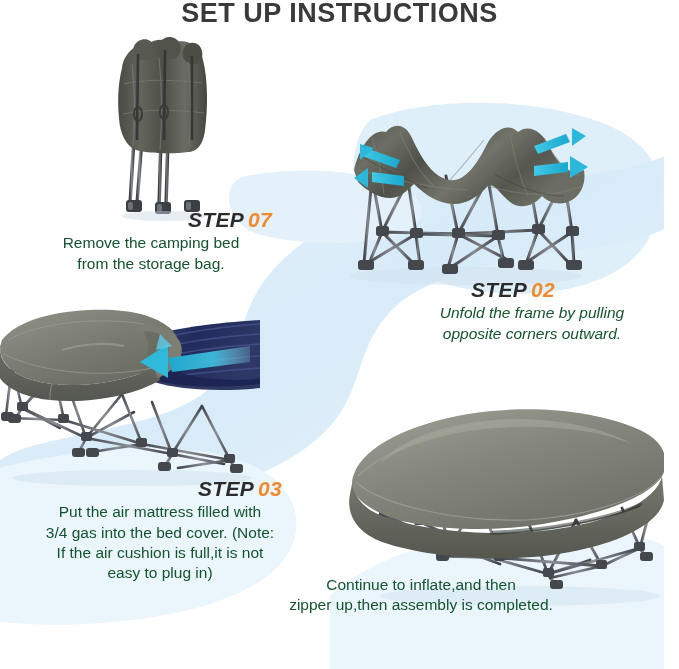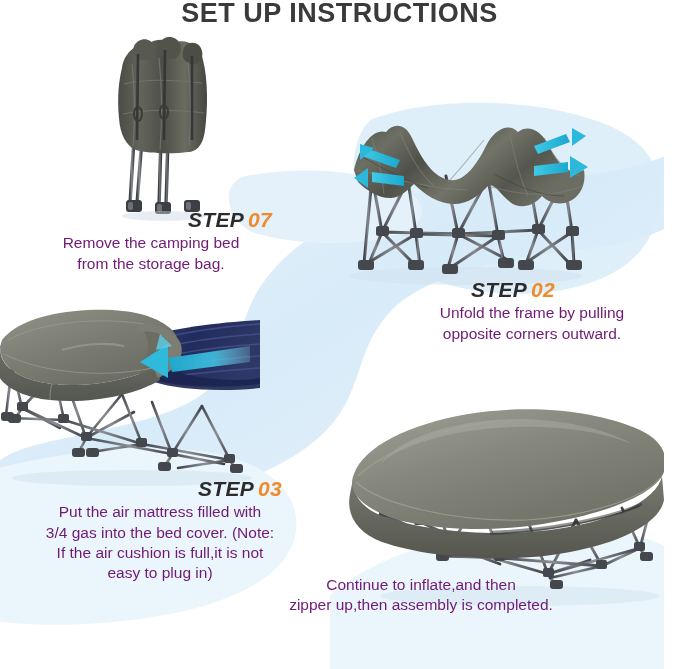--- a/index.html
+++ b/index.html
@@ -62,32 +62,32 @@
     white-space: nowrap;
   }
   .step-head .num {
     color: #ef8b2c;
     margin-left: 4px;
   }
   .step-body {
     font-family: "Liberation Sans", sans-serif;
     font-size: 15.5px;
     line-height: 1.32;
-    color: #701a75;
+    color: #14532d;
     margin-top: 2px;
     white-space: pre-line;
   }
 
   #step1 { left: 22px; top: 208px; width: 258px; }
   #step1 .step-head { text-align: right; padding-right: 8px; }
   #step1 .step-body { text-align: center; }
 
   #step2 { left: 400px; top: 278px; width: 264px; }
   #step2 .step-head { text-align: center; padding-right: 38px; }
-  #step2 .step-body { text-align: center; }
+  #step2 .step-body { text-align: center; font-style: italic; }
 
   #step3 { left: 16px; top: 477px; width: 288px; }
   #step3 .step-head { text-align: right; padding-right: 22px; }
   #step3 .step-body { text-align: center; }
 
   #step4 { left: 280px; top: 573px; width: 282px; }
   #step4 .step-head { text-align: center; padding-left: 24px; }
   #step4 .step-body { text-align: center; }
 </style>
 </head>

